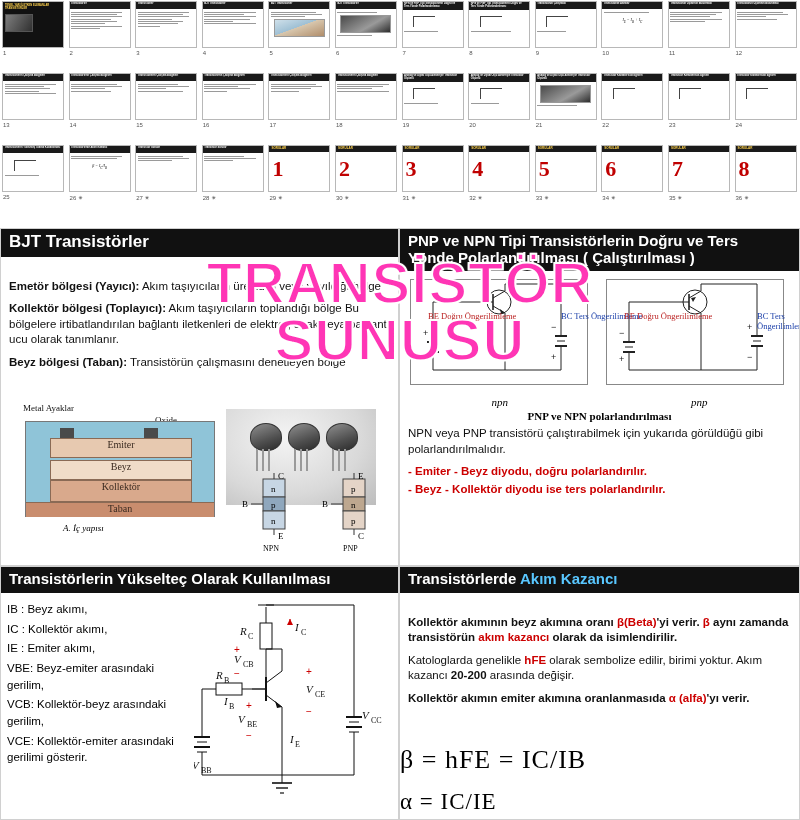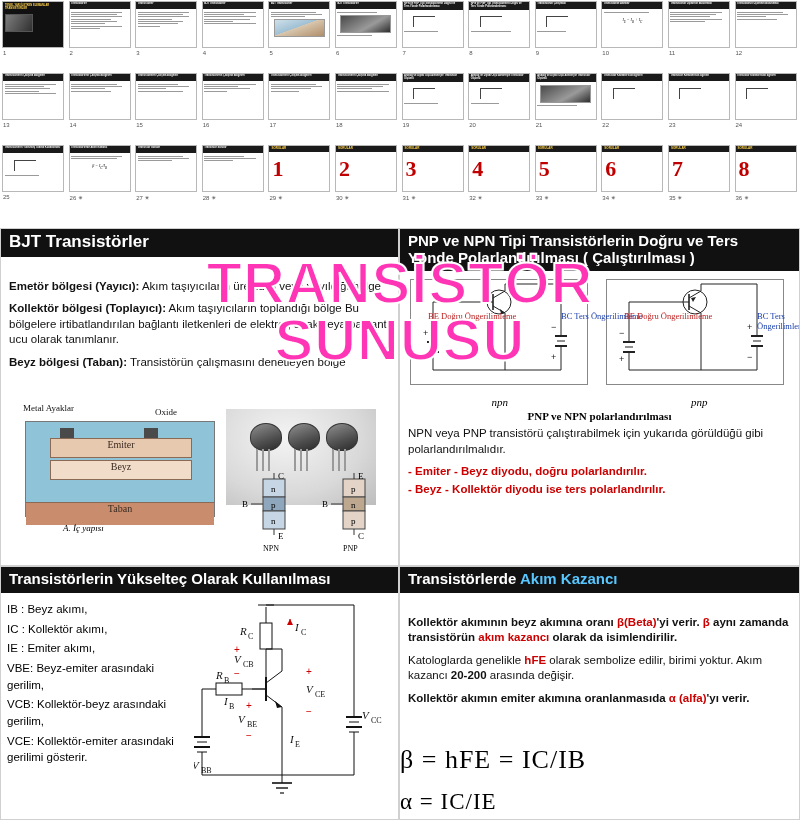--- a/index.html
+++ b/index.html
@@ -242,21 +242,21 @@
     box-sizing: border-box;
     border: 1px solid #8a6a55;
     font-family: "Liberation Serif", serif;
     font-size: 10px;
     text-align: center;
     color: #3a2a20;
   }
   .bjt-emiter { top: 16px;  height: 20px; background: #e7c9b0; }
   .bjt-beyz   { top: 38px;  height: 20px; background: #f0dcc8; }
   .bjt-koll   { top: 58px;  height: 22px; background: #d9a98c; }
-  .bjt-taban  { top: 80px;  height: 23px; background: #c98d6e; left: 0; width: 188px; border-left:none;border-right:none;border-bottom:none;}
+  .bjt-taban  { top: 80px;  height: 15px; background: #c98d6e; left: 0; width: 188px; border-left:none;border-right:none;border-bottom:none;}
   .bjt-pad {
     position:absolute;
     width: 14px; height: 10px;
     background: #4a4a4a;
     top: 6px;
   }
   .bjt-lbl {
     position: absolute;
     font-family: "Liberation Serif", serif;
     font-size: 9px;
@@ -777,26 +777,27 @@
       <p>
         <span class="bold">Kollektör bölgesi (Toplayıcı):</span><span> Akım taşıyıcıların toplandığı bölge Bu bölgelere irtibatlandırılan bağlantı iletkenleri de elektrot, ayak veya bağlantı ucu olarak tanımlanır.</span>
       </p>
       <p>
         <span class="bold">Beyz bölgesi (Taban):</span><span> Transistörün çalışmasını denetleyen bölge</span>
       </p>
     </div>
 
     <div class="bjt-fig">
       <div class="bjt-lbl" style="left:18px; top:0px;">Metal Ayaklar</div>
-      <div class="bjt-lbl" style="left:150px; top:4px;">Oxide</div>
+      <div class="bjt-lbl" style="left:150px; top:12px;">Oxide</div>
       <div class="bjt-stack">
         <div class="bjt-pad" style="left:34px;"></div>
         <div class="bjt-pad" style="left:118px;"></div>
         <div class="bjt-layer bjt-emiter">Emiter</div>
         <div class="bjt-layer bjt-beyz">Beyz</div>
+        <div class="bjt-layer bjt-koll">Kollektör</div>
         <div class="bjt-layer bjt-taban">Taban</div>
       </div>
       <div class="bjt-caption">A. İç yapısı</div>
 
       <div class="trans-photo">
         <div class="to-can" style="left:24px; top:14px;"></div>
         <div class="to-can" style="left:62px; top:14px;"></div>
         <div class="to-can" style="left:100px; top:14px;"></div>
         <div class="to-leg" style="left:30px; top:40px;"></div>
         <div class="to-leg" style="left:36px; top:40px;"></div>

